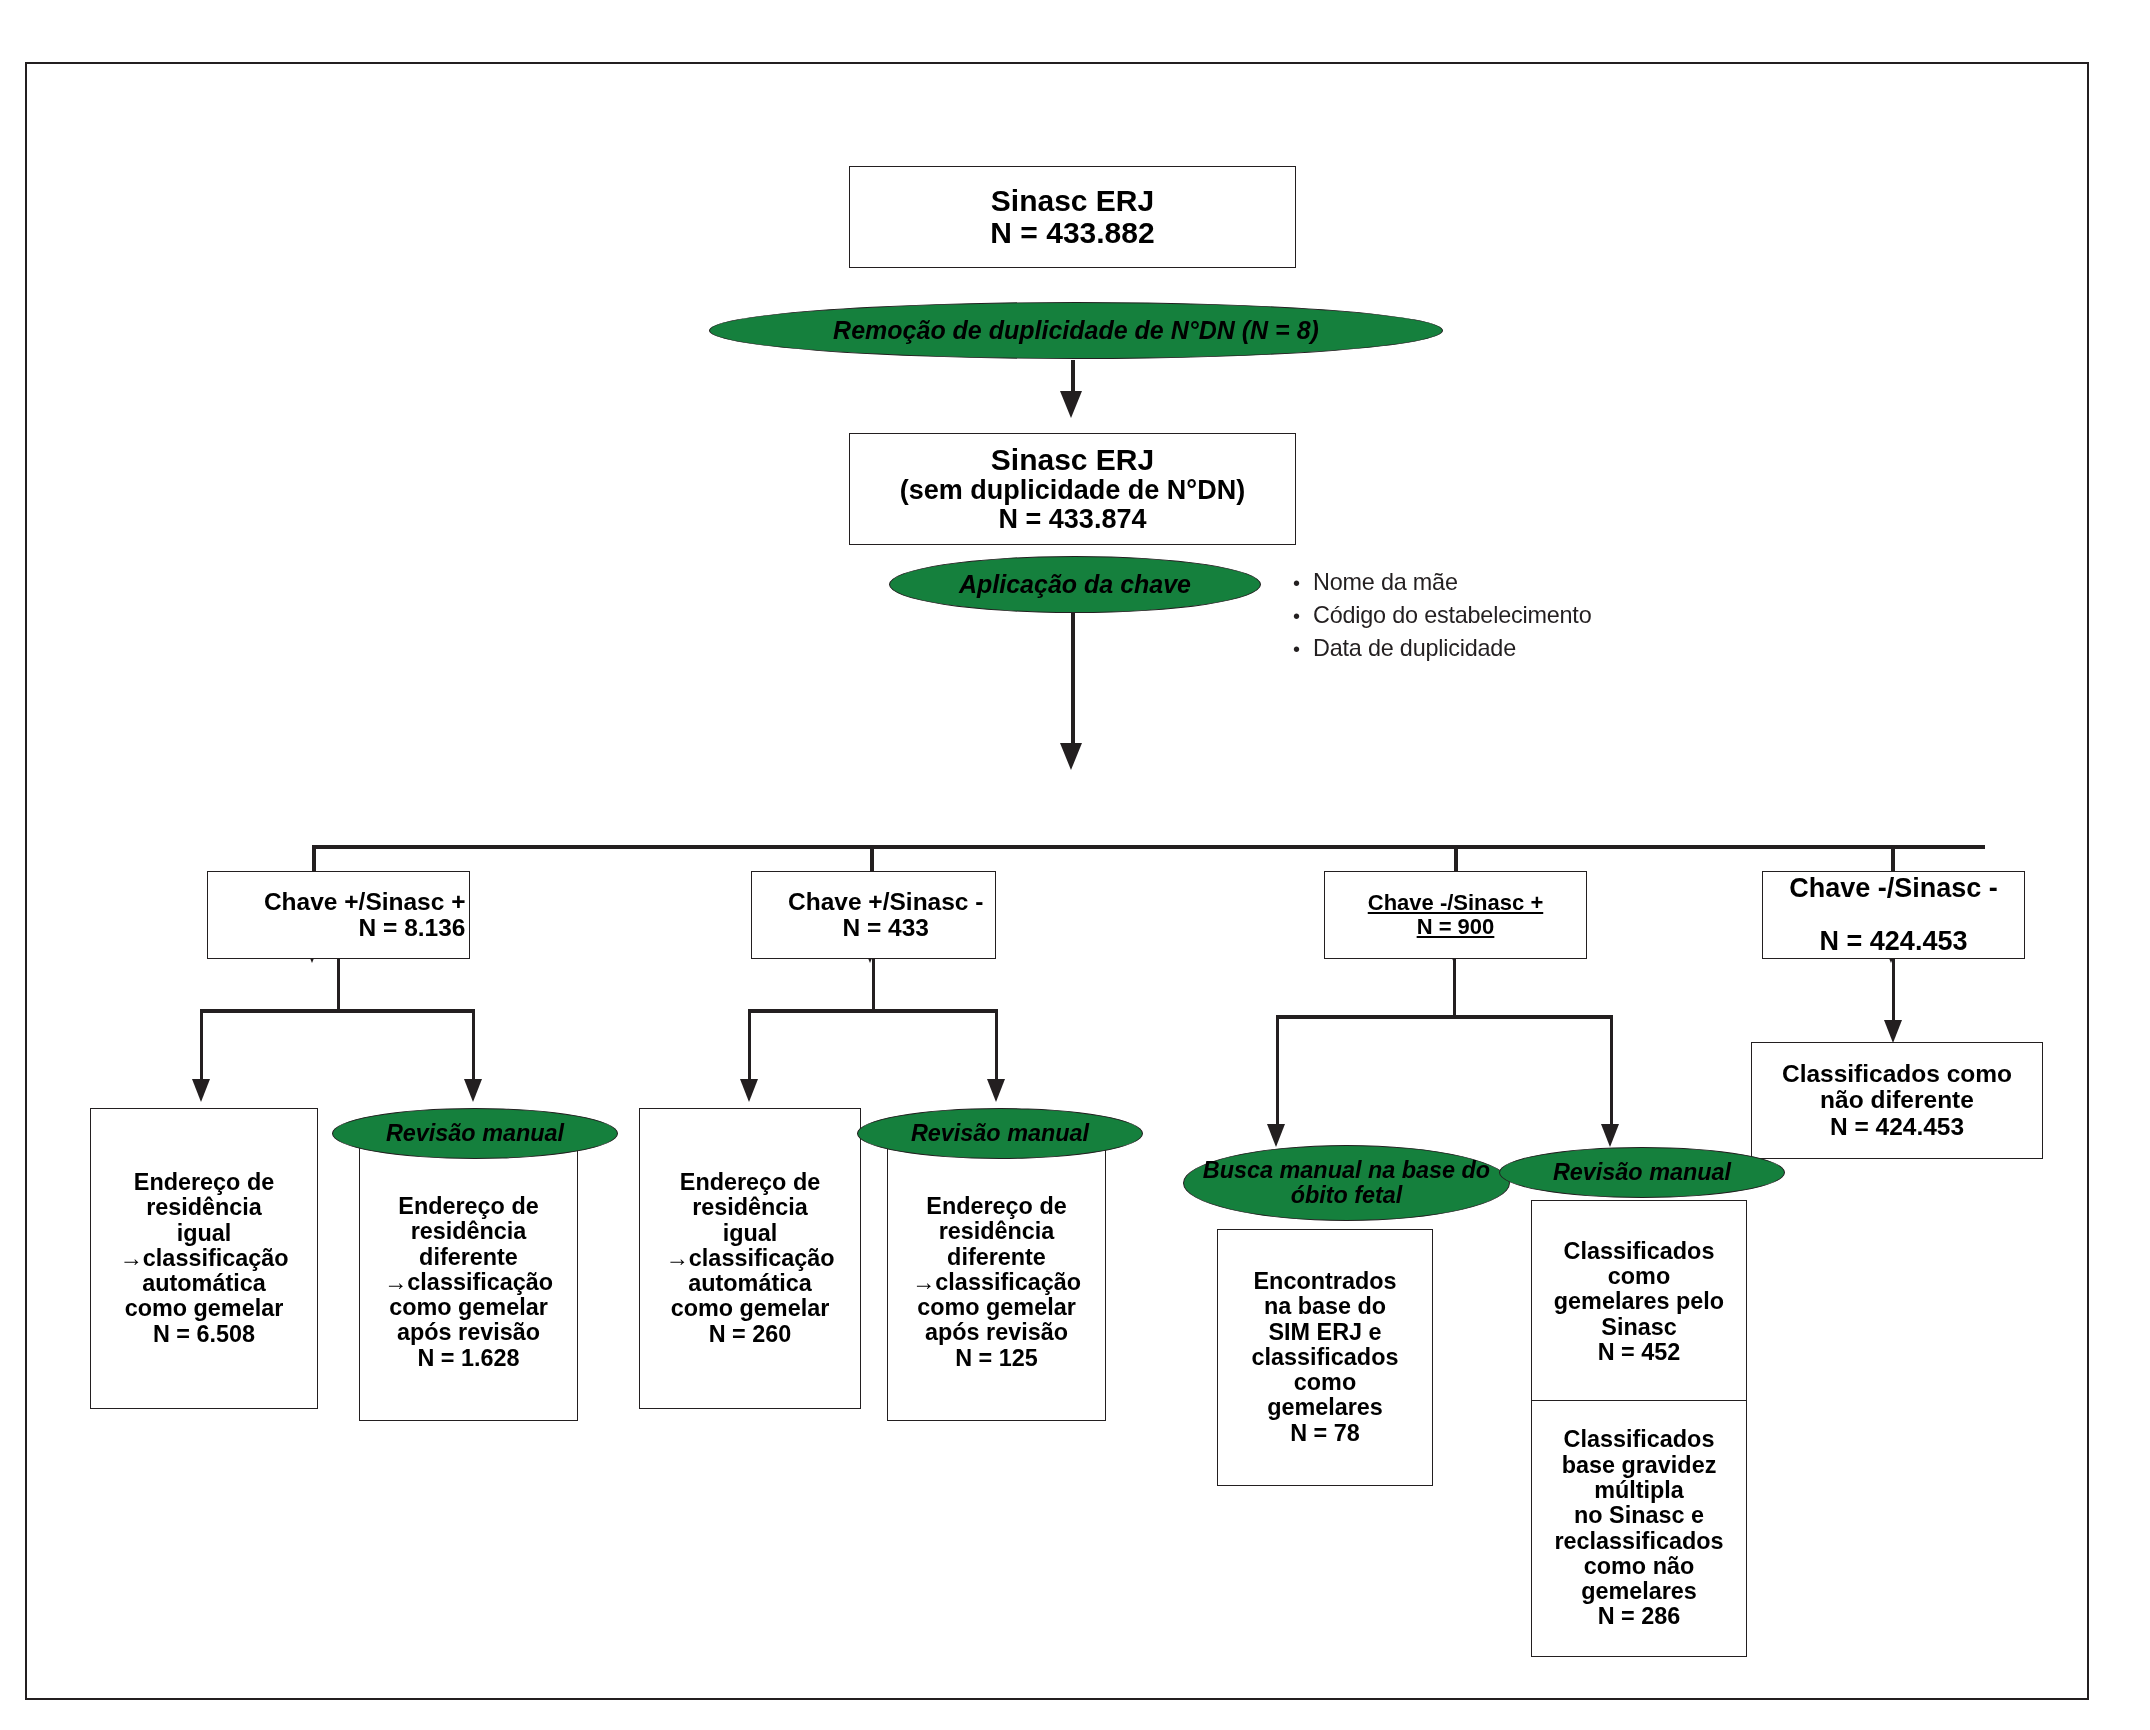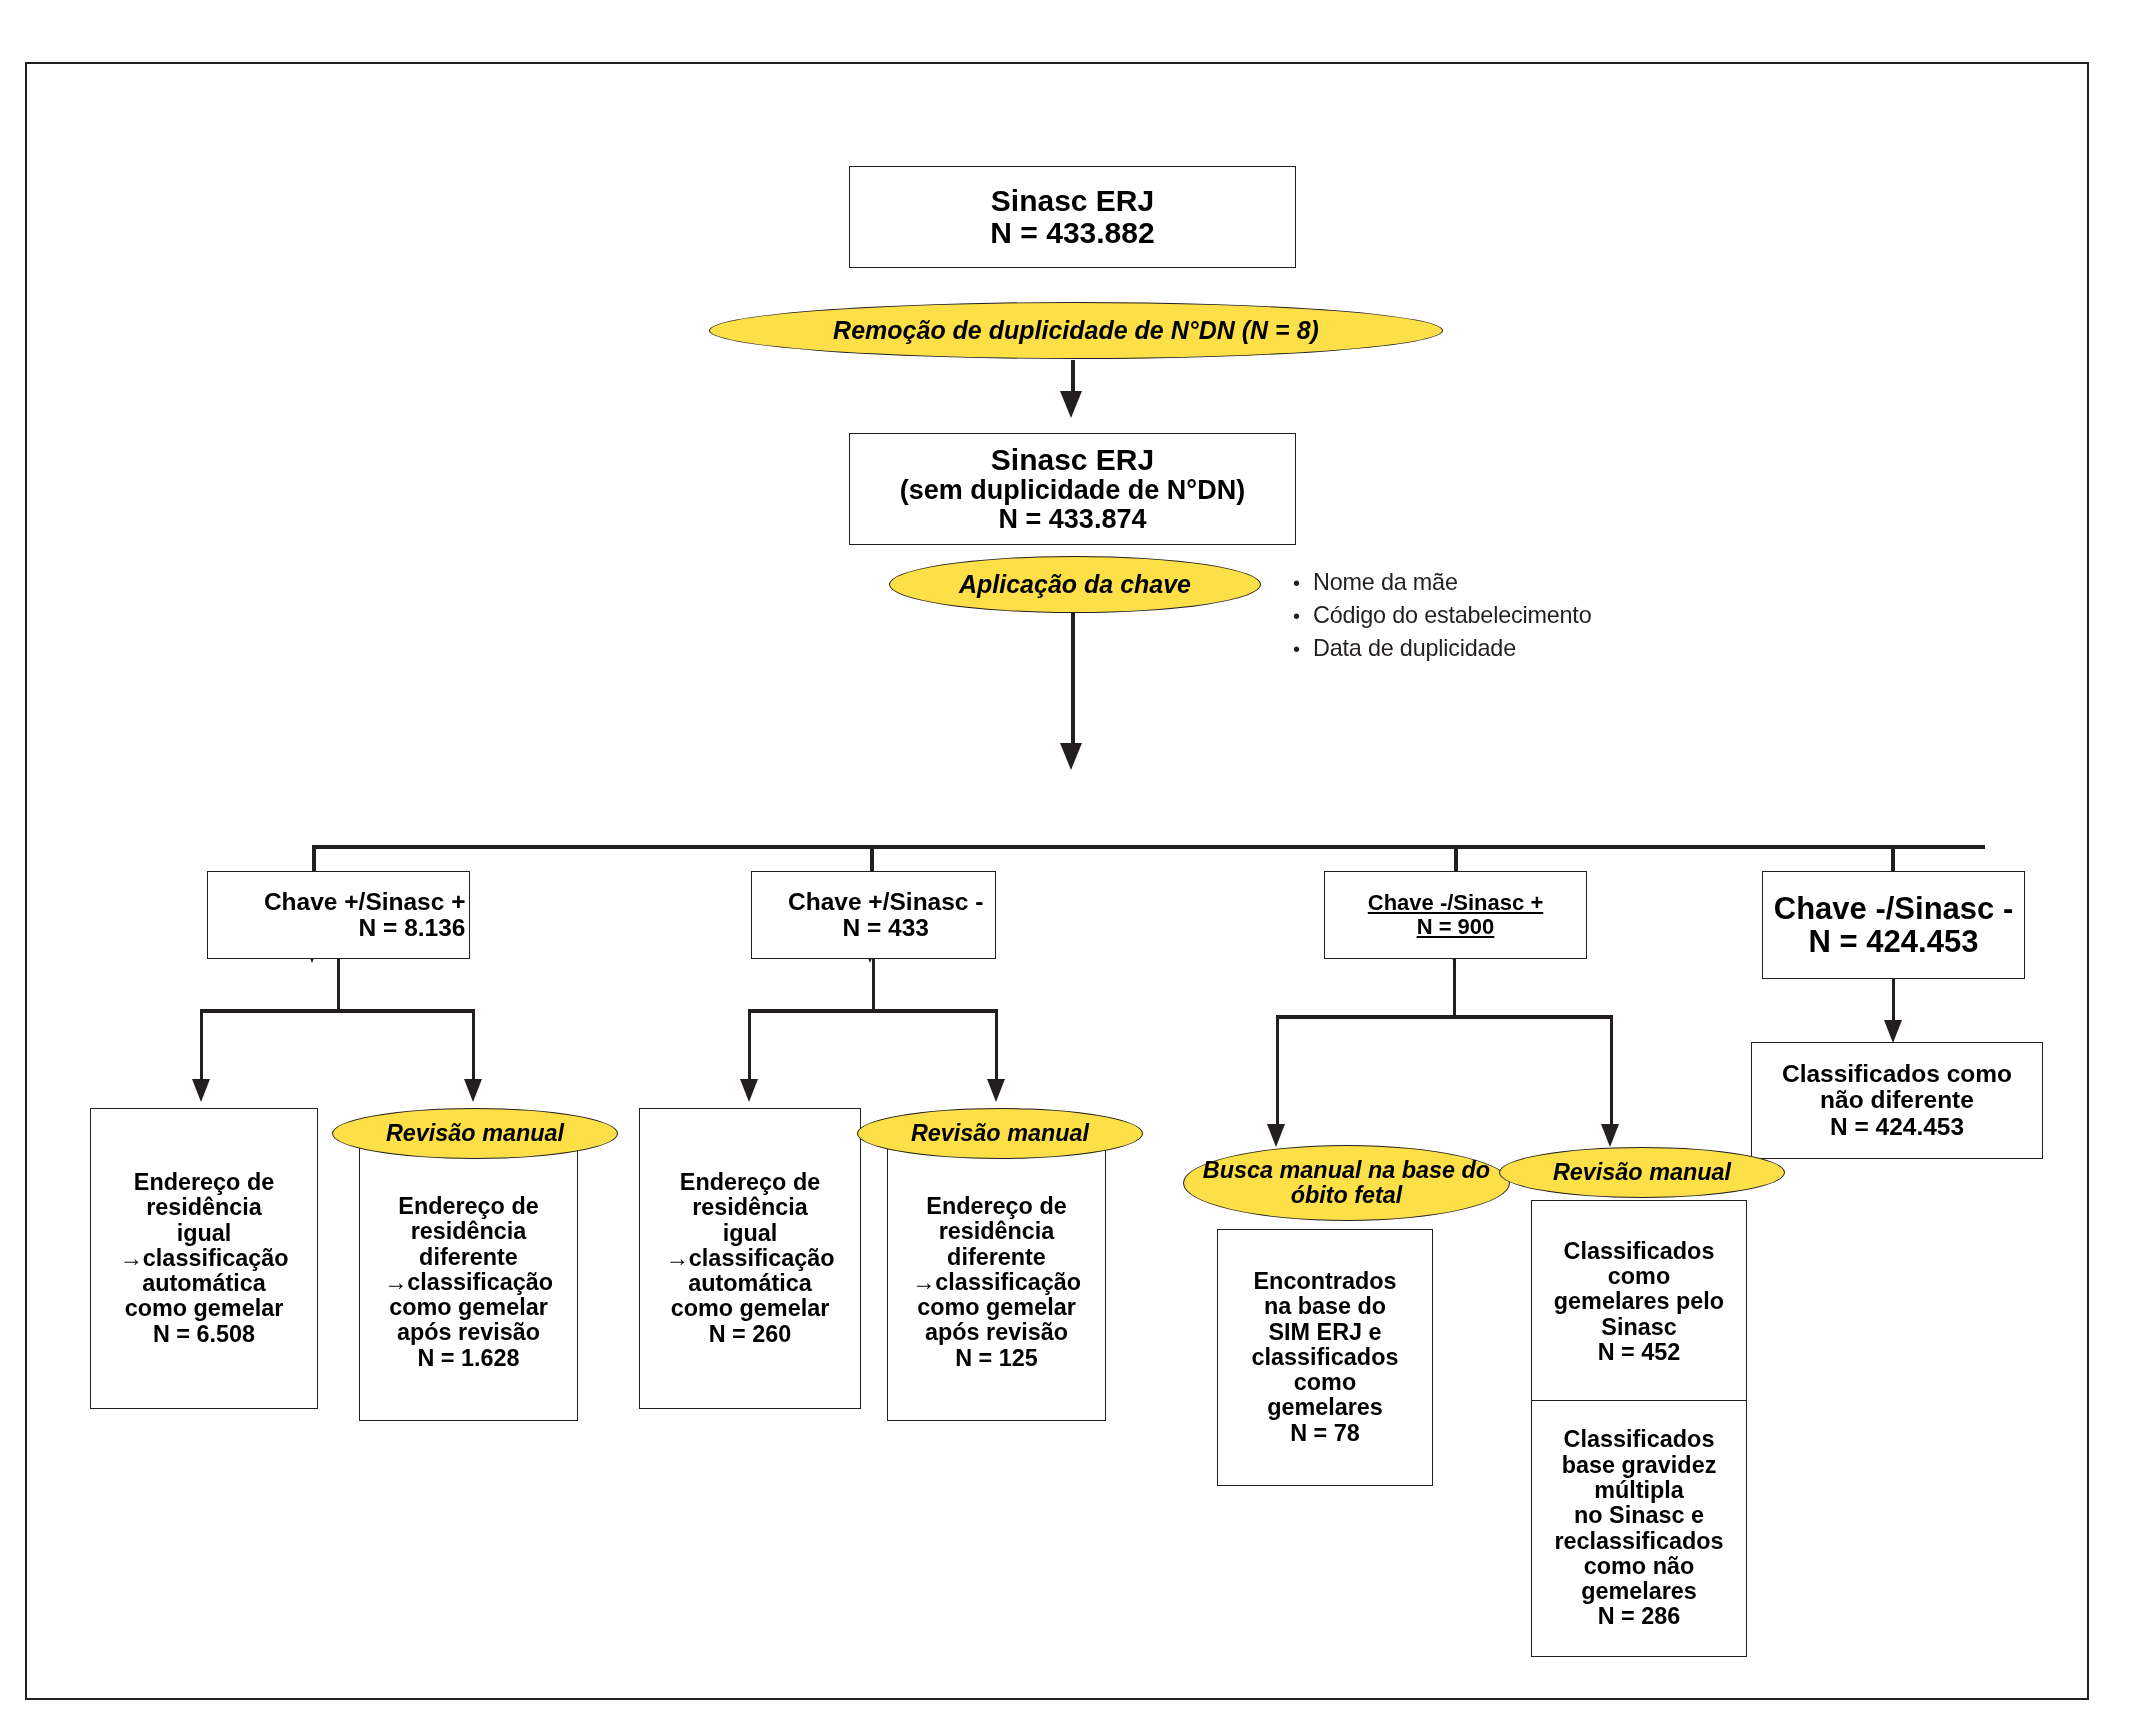--- a/index.html
+++ b/index.html
@@ -42,21 +42,21 @@
     padding: 2.3px 3.5px;
   }
   .node .ln { display: block; white-space: nowrap; }
 
   
   .ellipse {
     position: absolute;
     box-sizing: border-box;
     border: 1.8px solid #231f20;
     border-radius: 50%;
-    background: #fde047;
+    background: #15803d;
     display: flex;
     align-items: center;
     justify-content: center;
     text-align: center;
     font-style: italic;
     font-weight: bold;
     color: #000000;
     line-height: 1.05;
     z-index: 6;
   }
@@ -185,21 +185,21 @@
   <div class="node" style="left:751px; top:871px; width:245px; height:88px; font-size:24.5px;padding-left:28px;">
     <span class="ln">Chave +/Sinasc -</span>
     <span class="ln">N = 433</span>
   </div>
 
   <div class="node" style="left:1324px; top:871px; width:263px; height:88px; font-size:22px;text-decoration:underline;">
     <span class="ln">Chave -/Sinasc +</span>
     <span class="ln">N = 900</span>
   </div>
 
-  <div class="node" style="left:1762px; top:871px; width:263px; height:108px; font-size:31px;">
+  <div class="node" style="left:1762px; top:871px; width:263px; height:88px; font-size:27px;justify-content:space-between;">
     <span class="ln">Chave -/Sinasc -</span>
     <span class="ln">N = 424.453</span>
   </div>
 
   <div class="vline" style="left:337px; top:959px; width:2.9px; height:50px;"></div>
   <div class="hline" style="left:200px; top:1009px; width:274px; height:3.5px;"></div>
   <div class="vline" style="left:200px; top:1009px; width:2.9px; height:77px;"></div>
   <div class="arrow-sm" style="left:192px; top:1079px;"></div>
   <div class="vline" style="left:472px; top:1009px; width:2.9px; height:77px;"></div>
   <div class="arrow-sm" style="left:464px; top:1079px;"></div>

